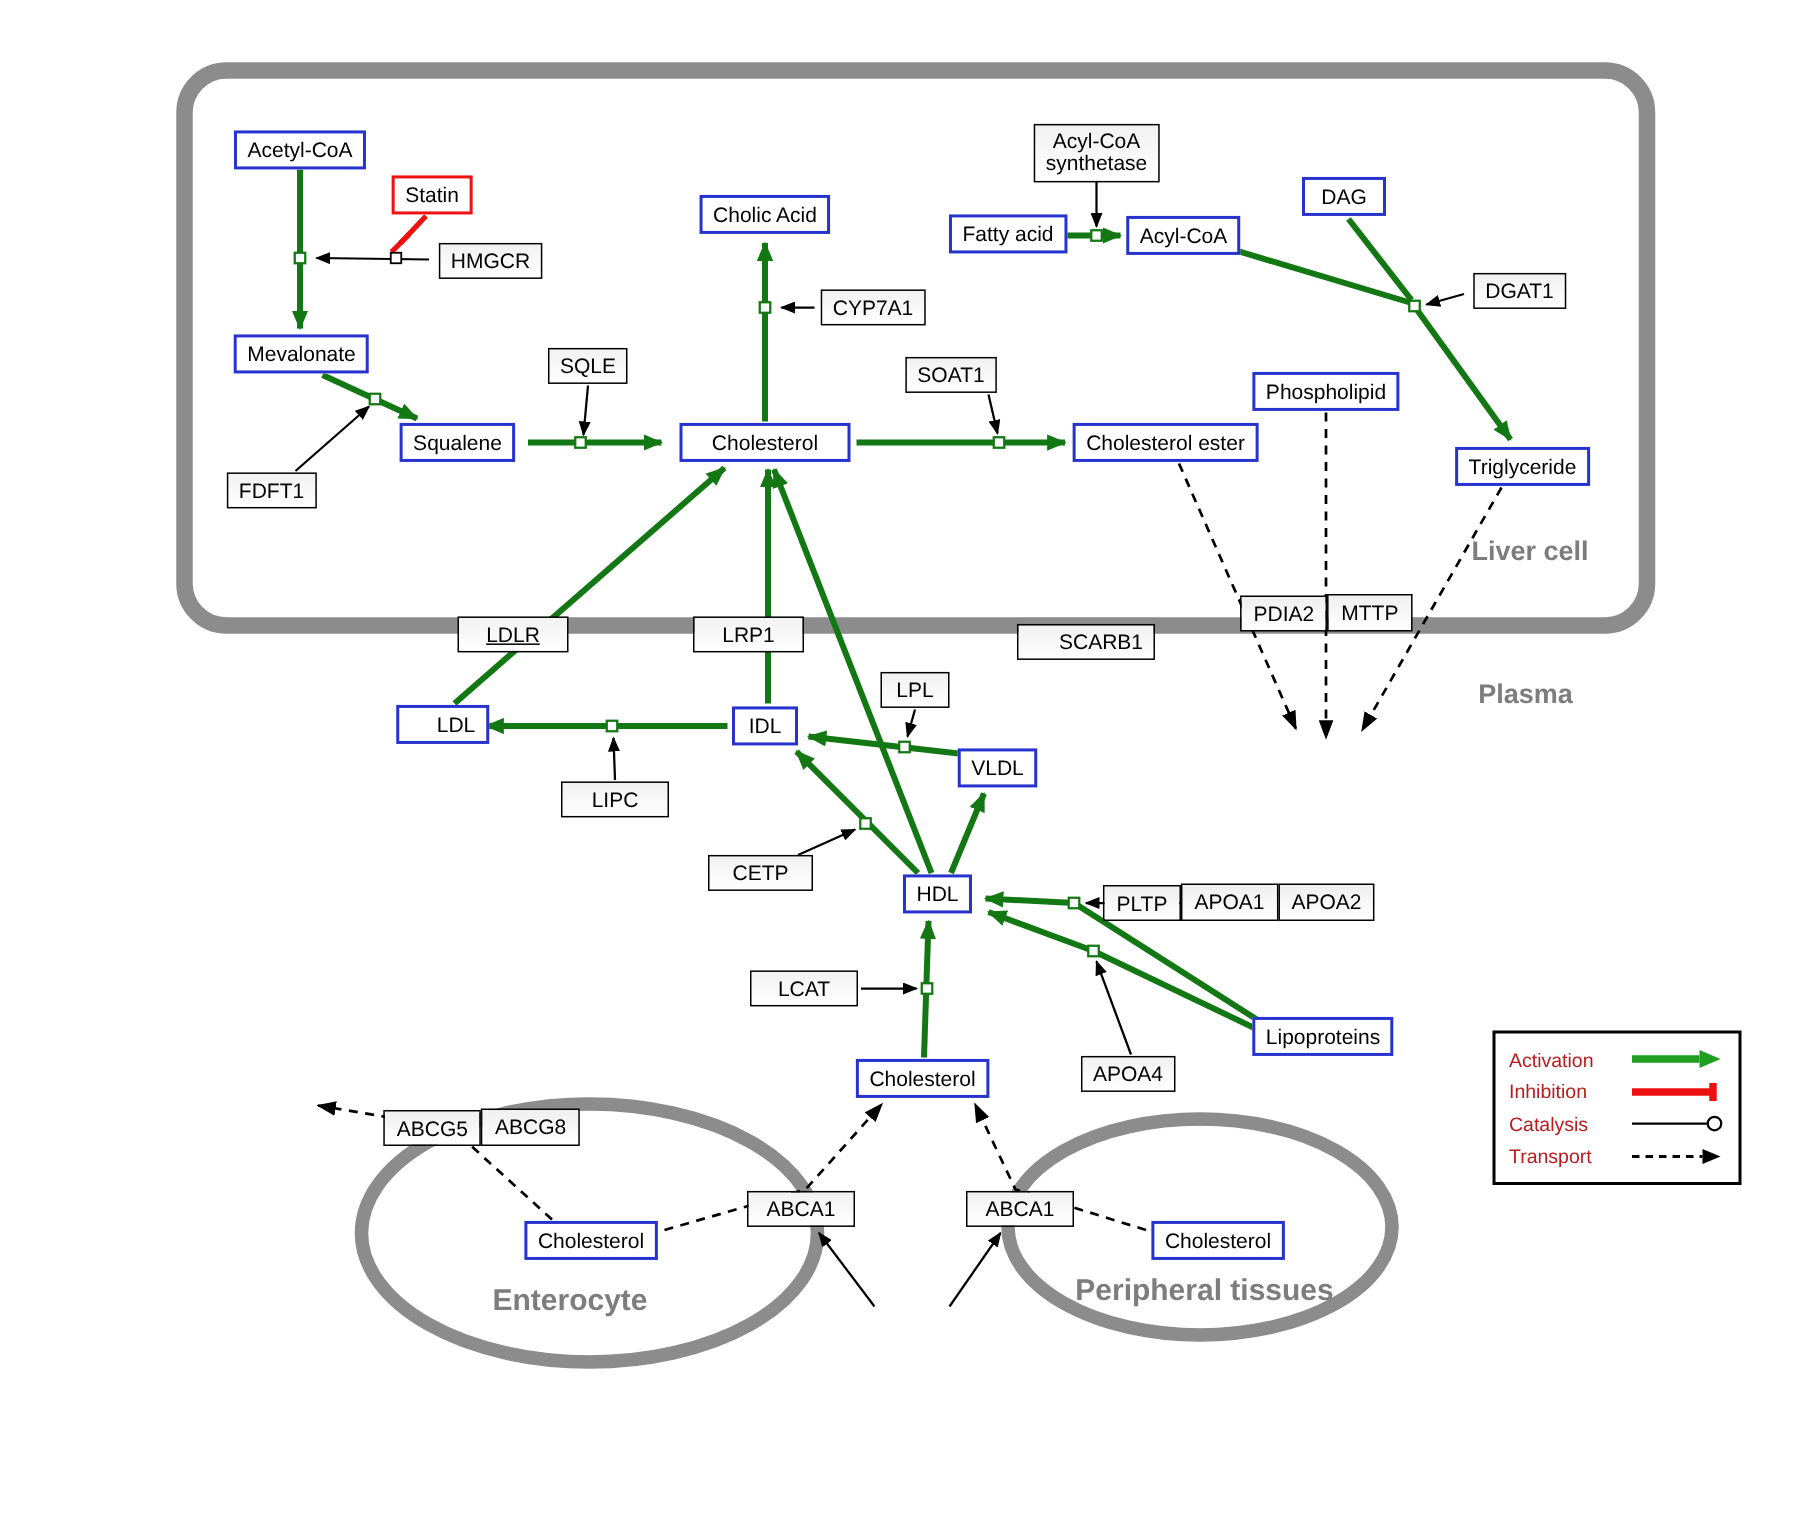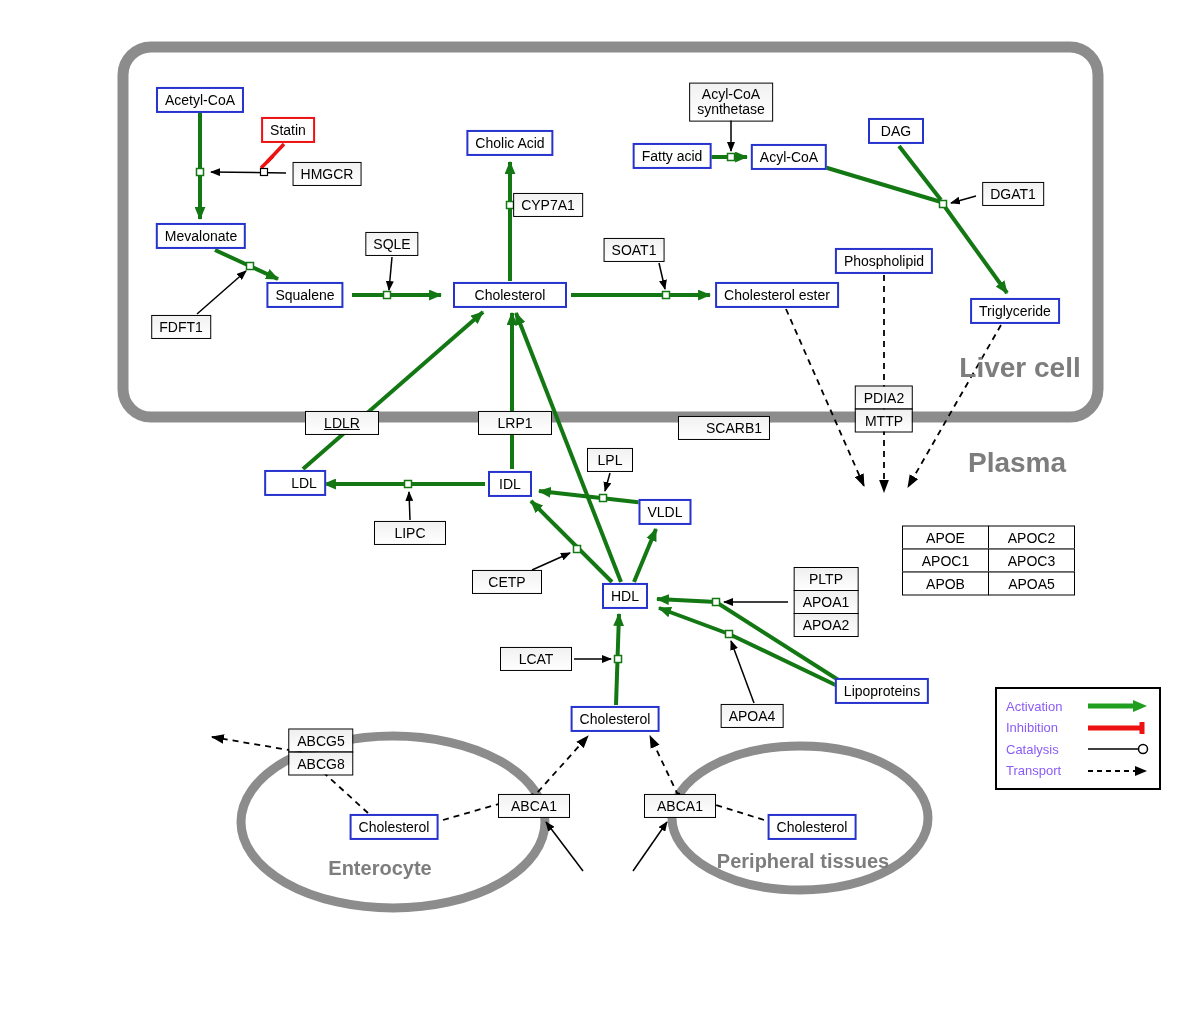--- a/index.html
+++ b/index.html
@@ -11,47 +11,47 @@
   .node {
     position:absolute; transform:translate(-50%,-50%);
     background:#ffffff; color:#000; font-size:14px; line-height:1.15;
     text-align:center; padding:3px 7px; white-space:nowrap; z-index:2;
   }
   .metab { border:2px solid #2633cc; }
   .gene  { border:1px solid #000; background:linear-gradient(180deg,#f1f1f1,#ffffff); }
   .drug  { border:2px solid #ee1111; }
   .wide  { min-width:114px; }
 
-  .stack { position:absolute; transform:translate(-50%,-50%); display:flex; flex-direction:column; z-index:2; }
+  .stack { position:absolute; transform:translate(-50%,-50%); display:flex; flex-direction:row; z-index:2; }
   .stack .cell {
     border:1px solid #000; margin-top:-1px; background:linear-gradient(180deg,#efefef,#ffffff);
     font-size:14px; text-align:center; padding:3px 8px; white-space:nowrap; color:#000;
   }
   .stack .cell:first-child { margin-top:0; }
 
   .apo-table { position:absolute; transform:translate(-50%,-50%); display:grid; grid-template-columns:86px 86px; z-index:2; }
   .apo-table .cell {
     border:1px solid #000; margin:-1px 0 0 -1px; background:#ffffff;
     font-size:14px; text-align:center; padding:3px 0; color:#000;
   }
 
   .region-label {
     position:absolute; transform:translate(-50%,-50%); color:#7d7d7d; font-weight:bold;
     white-space:nowrap; z-index:1;
   }
-  .rl-22 { font-size:28px; }
+  .rl-22 { font-size:18px; }
   .rl-20 { font-size:20px; }
 
   #legend {
     position:absolute; left:995px; top:687px; width:166px; height:103px;
     border:2px solid #000; background:#fff; padding:7px 9px;
     display:flex; flex-direction:column; justify-content:space-between; z-index:3;
   }
   .legend-row { display:flex; align-items:center; justify-content:space-between; height:20px; }
-  .legend-row .lab { font-size:13px; color:#8b5cf6; }
+  .legend-row .lab { font-size:13px; color:#b91c1c; }
   .legend-row svg { flex:0 0 auto; }
 
   .gene2line { line-height:1.1; }
 </style>
 </head>
 <body>
 
 <div id="stage">
 
   <svg id="edges" width="1200" height="1013" viewBox="0 0 1200 1013">
@@ -157,35 +157,35 @@
   <div class="node metab" style="left:777px; top:295px;">Cholesterol ester</div>
   <div class="node metab" style="left:672px; top:156px;">Fatty acid</div>
   <div class="node metab" style="left:789px; top:157px;">Acyl-CoA</div>
   <div class="node metab" style="left:896px; top:131px; min-width:56px;">DAG</div>
   <div class="node metab" style="left:884px; top:261px;">Phospholipid</div>
   <div class="node metab" style="left:1015px; top:311px;">Triglyceride</div>
 
   <div class="node gene" style="left:327px; top:174px;">HMGCR</div>
   <div class="node gene" style="left:181px; top:327px;">FDFT1</div>
   <div class="node gene" style="left:392px; top:244px;">SQLE</div>
-  <div class="node gene" style="left:548px; top:205px;">CYP7A1</div>
+  <div class="node gene" style="left:582px; top:205px;">CYP7A1</div>
   <div class="node gene" style="left:634px; top:250px;">SOAT1</div>
   <div class="node gene gene2line" style="left:731px; top:102px;">
     <div>Acyl-CoA</div>
     <div>synthetase</div>
   </div>
   <div class="node gene" style="left:1013px; top:194px;">DGAT1</div>
 
   <div class="stack" style="left:884px; top:409px;">
     <div class="cell">PDIA2</div>
     <div class="cell">MTTP</div>
   </div>
 
   <div class="node gene" style="left:342px; top:423px; min-width:74px;text-decoration:underline;">LDLR</div>
-  <div class="node gene" style="left:515px; top:423px; min-width:74px;">LRP1</div>
+  <div class="node gene" style="left:499px; top:423px; min-width:74px;">LRP1</div>
   <div class="node gene" style="left:724px; top:428px; min-width:78px;padding-left:27px;">SCARB1</div>
 
   <div class="node metab" style="left:295px; top:483px; min-width:46px;padding-left:25px;">LDL</div>
   <div class="node metab" style="left:510px; top:484px; min-width:44px;">IDL</div>
   <div class="node metab" style="left:665px; top:512px; min-width:46px;">VLDL</div>
   <div class="node metab" style="left:625px; top:596px; min-width:46px;">HDL</div>
   <div class="node metab" style="left:615px; top:719px;">Cholesterol</div>
   <div class="node metab" style="left:882px; top:691px;">Lipoproteins</div>
 
   <div class="node gene" style="left:410px; top:533px; min-width:72px;">LIPC</div>
@@ -193,28 +193,20 @@
   <div class="node gene" style="left:507px; top:582px; min-width:70px;">CETP</div>
   <div class="node gene" style="left:536px; top:659px; min-width:72px;">LCAT</div>
   <div class="node gene" style="left:752px; top:716px;">APOA4</div>
 
   <div class="stack" style="left:826px; top:602px;">
     <div class="cell">PLTP</div>
     <div class="cell">APOA1</div>
     <div class="cell">APOA2</div>
   </div>
 
-  <div class="apo-table" style="left:989px; top:561px;">
-    <div class="cell">APOE</div>
-    <div class="cell">APOC2</div>
-    <div class="cell">APOC1</div>
-    <div class="cell">APOC3</div>
-    <div class="cell">APOB</div>
-    <div class="cell">APOA5</div>
-  </div>
 
   <div class="stack" style="left:301px; top:752px;padding-left:40px;">
     <div class="cell">ABCG5</div>
     <div class="cell">ABCG8</div>
   </div>
   <div class="node metab" style="left:394px; top:827px;">Cholesterol</div>
 
   <div class="node metab" style="left:812px; top:827px;">Cholesterol</div>
 
   <div class="node gene" style="left:534px; top:806px; min-width:72px;">ABCA1</div>

